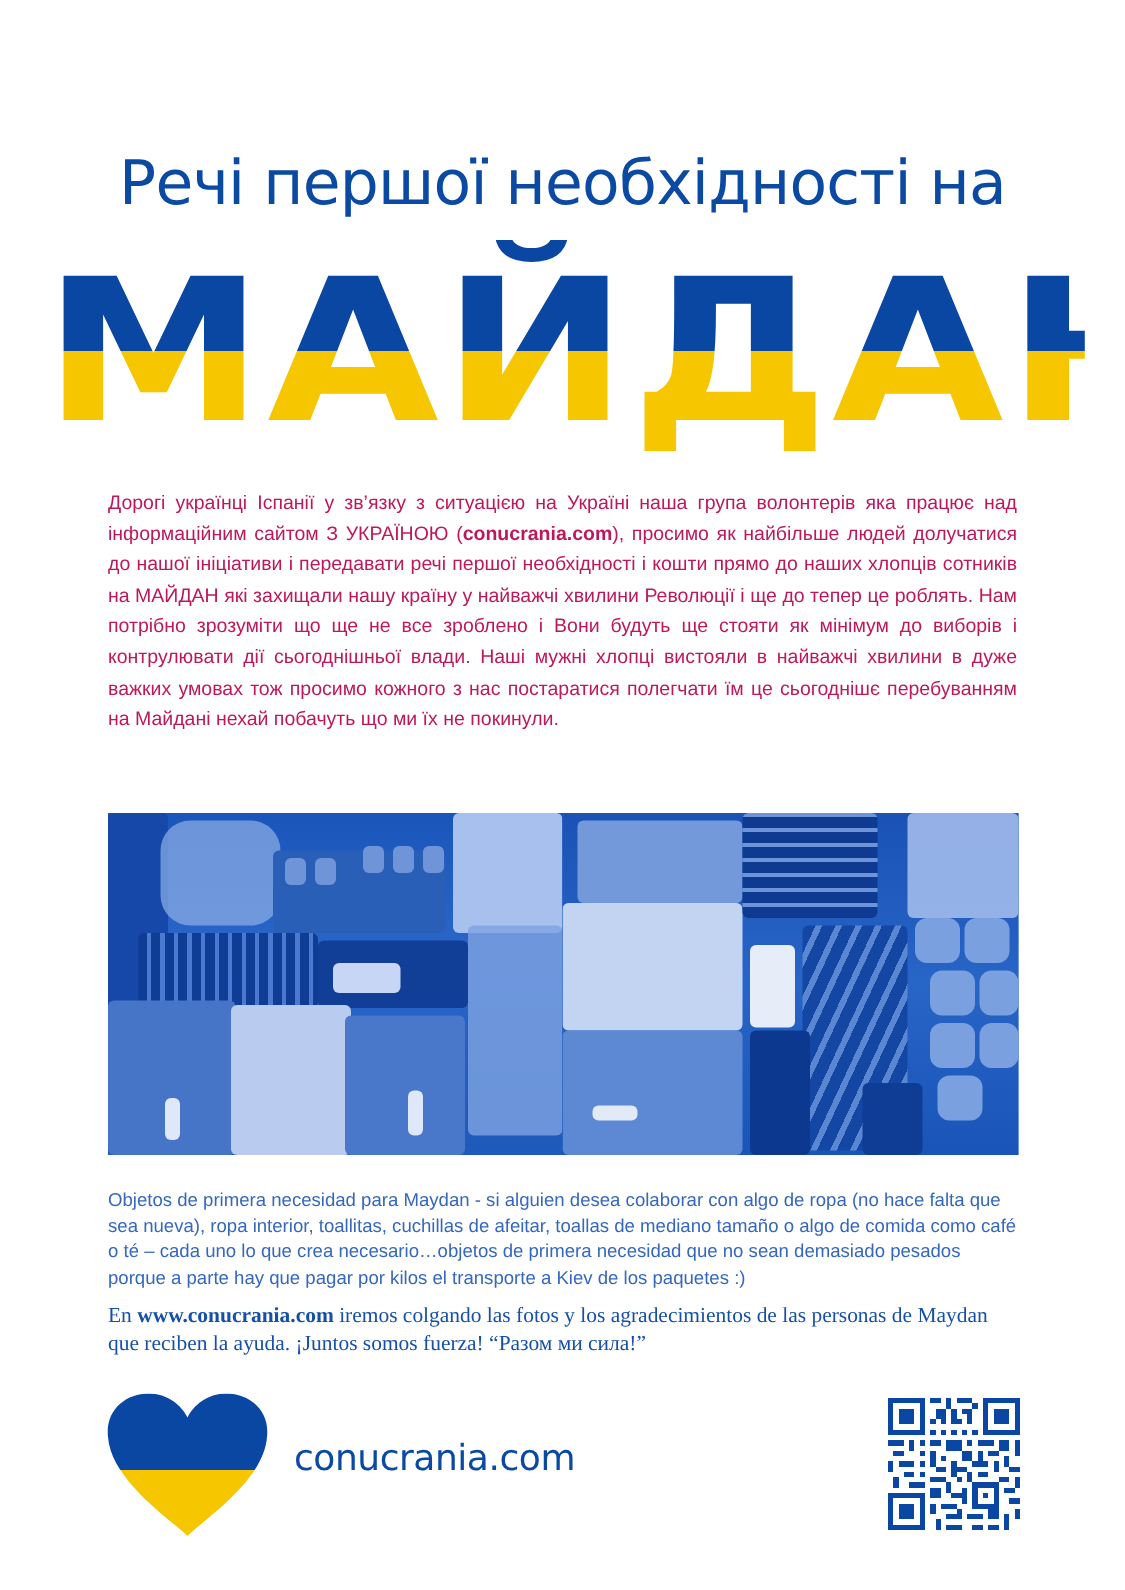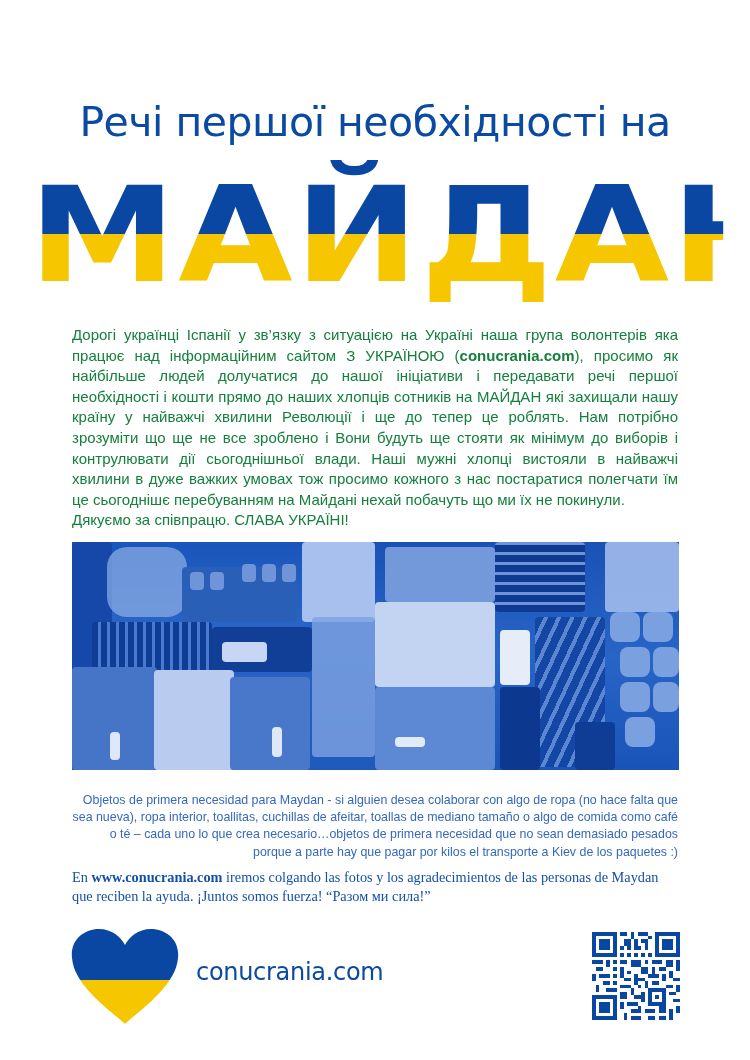--- a/index.html
+++ b/index.html
@@ -19,35 +19,35 @@
     text-align: center; font-family: "DejaVu Sans", sans-serif; font-weight: bold;
     font-size: 132px; line-height: 150px; letter-spacing: 2px; white-space: nowrap;
     transform: scaleX(1.12); transform-origin: center;
   }
   .maidan .blue, .maidan .yellow { position: absolute; left: 0; top: 0; width: 100%; height: 150px; overflow: hidden; }
   .maidan .blue { color: #0a47a3; clip-path: inset(0 0 76px 0); }
   .maidan .yellow { color: #f6c600; clip-path: inset(74px 0 0 0); }
 
   .body-uk {
     position: absolute; left: 72px; top: 293px; width: 606px;
-    color: #15803d; font-family: "Liberation Sans", sans-serif; font-size: 15px;
+    color: #be185d; font-family: "Liberation Sans", sans-serif; font-size: 13px;
     line-height: 20.6px; text-align: justify; text-align-last: left;
   }
   .body-uk p { margin: 0; }
   .body-uk b { font-weight: bold; }
 
   .photos { position: absolute; left: 72px; top: 510px; width: 607px; height: 228px; background: #1d5ec4; overflow: hidden; }
   .photo { position: absolute; top: 0; height: 228px; overflow: hidden; }
   .photo-left { left: 0; width: 303px; background: linear-gradient(180deg,#1a55bb 0%, #2a66c8 40%, #1d5ab9 100%); }
   .photo-right { left: 303px; width: 304px; background: linear-gradient(180deg,#1a52b5 0%, #2765c6 50%, #1a54b8 100%); }
   .blob { position: absolute; border-radius: 4px; }
 
   .body-es {
     position: absolute; left: 72px; top: 760px; width: 606px;
-    color: #3568bd; font-family: "Liberation Sans", sans-serif; font-size: 12.4px; line-height: 17.2px; text-align: right;
+    color: #3568bd; font-family: "Liberation Sans", sans-serif; font-size: 12.4px; line-height: 17.2px;
   }
   .body-es p { margin: 0; }
 
   .body-es2 {
     position: absolute; left: 72px; top: 836px; width: 606px;
     color: #1450a8; font-family: "Liberation Sans", sans-serif; font-size: 14.3px; line-height: 19px;
   }
   .body-es2 p { margin: 0; font-family: Liberation Serif, serif; }
   .body-es2 b { font-weight: bold; }
 
@@ -67,21 +67,20 @@
 
   <div class="maidan-wrap">
     <div class="maidan">
       <div class="blue">МАЙДАН</div>
       <div class="yellow">МАЙДАН</div>
     </div>
   </div>
 
   <div class="body-uk">
     <p><span>Дорогі українці Іспанії у зв’язку з ситуацією на Україні наша група волонтерів яка працює над інформаційним сайтом З УКРАЇНОЮ (</span><b>conucrania.com</b><span>), просимо як найбільше людей долучатися до нашої ініціативи і передавати речі першої необхідності і кошти прямо до наших хлопців сотників на МАЙДАН які захищали нашу країну у найважчі хвилини Революції і ще до тепер це роблять. Нам потрібно зрозуміти що ще не все зроблено і Вони будуть ще стояти як мінімум до виборів і контрулювати дії сьогоднішньої влади. Наші мужні хлопці вистояли в найважчі хвилини в дуже важких умовах тож просимо кожного з нас постаратися полегчати їм це сьогоднішє перебуванням на Майдані нехай побачуть що ми їх не покинули.</span></p>
-    <p>Дякуємо за співпрацю. СЛАВА УКРАЇНІ!</p>
   </div>
 
   <div class="photos">
     <div class="photo photo-left" title="Donated clothes, socks and packaged items (blue-tinted photo)">
       <div class="blob" style="left:0;top:0;width:40px;height:228px;background:#1548a8;"></div>
       <div class="blob" style="left:35px;top:5px;width:80px;height:70px;background:#8fb0e6;border-radius:20px;opacity:.7;"></div>
       <div class="blob" style="left:110px;top:25px;width:115px;height:55px;background:#2a5fb8;"></div>
       <div class="blob" style="left:118px;top:30px;width:14px;height:18px;background:#6f95d8;"></div>
       <div class="blob" style="left:138px;top:30px;width:14px;height:18px;background:#6f95d8;"></div>
       <div class="blob" style="left:170px;top:22px;width:14px;height:18px;background:#6f95d8;"></div>

